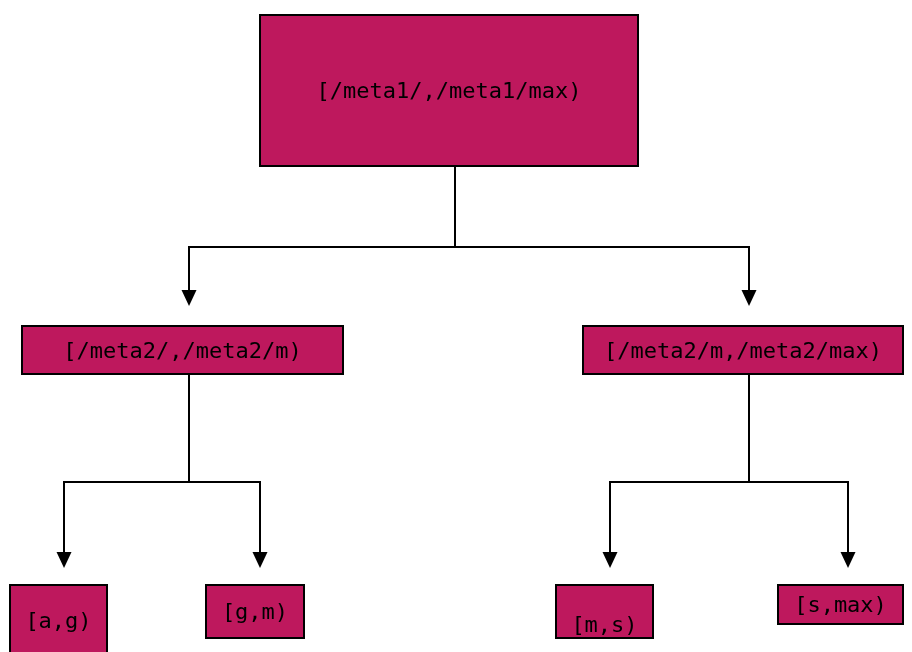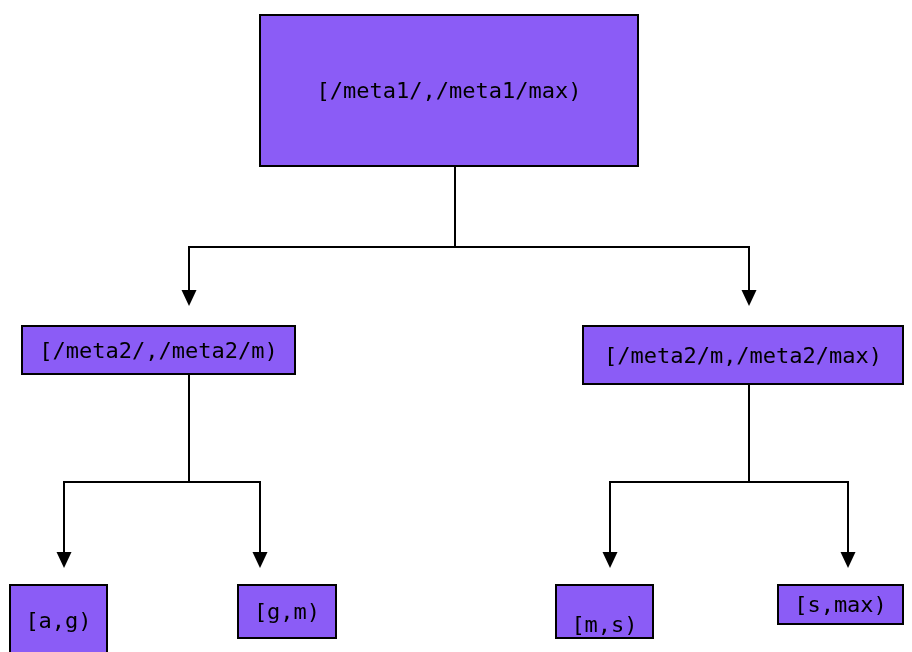--- a/index.html
+++ b/index.html
@@ -28,36 +28,36 @@
     fill: none;
   }
   .arrowhead {
     fill: #000000;
     stroke: none;
   }
   .node {
     position: absolute;
     box-sizing: border-box;
     border: 2px solid #000000;
-    background: #8b5cf6;
+    background: #be185d;
     display: flex;
     align-items: center;
     justify-content: center;
   }
   .node-label {
     font-size: 22px;
     color: #000000;
     white-space: pre;
     letter-spacing: 0;
   }
   .node-root    { left: 259px; top: 14px;  width: 380px; height: 153px; }
-  .node-l2left  { left: 21px;  top: 325px; width: 275px; height: 50px; }
-  .node-l2right { left: 582px; top: 325px; width: 322px; height: 60px; }
+  .node-l2left  { left: 21px;  top: 325px; width: 323px; height: 50px; }
+  .node-l2right { left: 582px; top: 325px; width: 322px; height: 50px; }
   .node-leaf-ag   { left: 9px;   top: 584px; width: 99px;  height: 73px; }
-  .node-leaf-gm   { left: 205px; top: 584px; width: 100px; height: 55px; margin-left: 32px; }
+  .node-leaf-gm   { left: 205px; top: 584px; width: 100px; height: 55px; }
   .node-leaf-ms   { left: 555px; top: 584px; width: 99px;  height: 55px; align-items: flex-end; }
   .node-leaf-smax { left: 777px; top: 584px; width: 127px; height: 41px; }
 </style>
 </head>
 <body>
 
 <div class="canvas">
 
   <svg class="connectors" viewBox="0 0 912 652" xmlns="http://www.w3.org/2000/svg">
 

